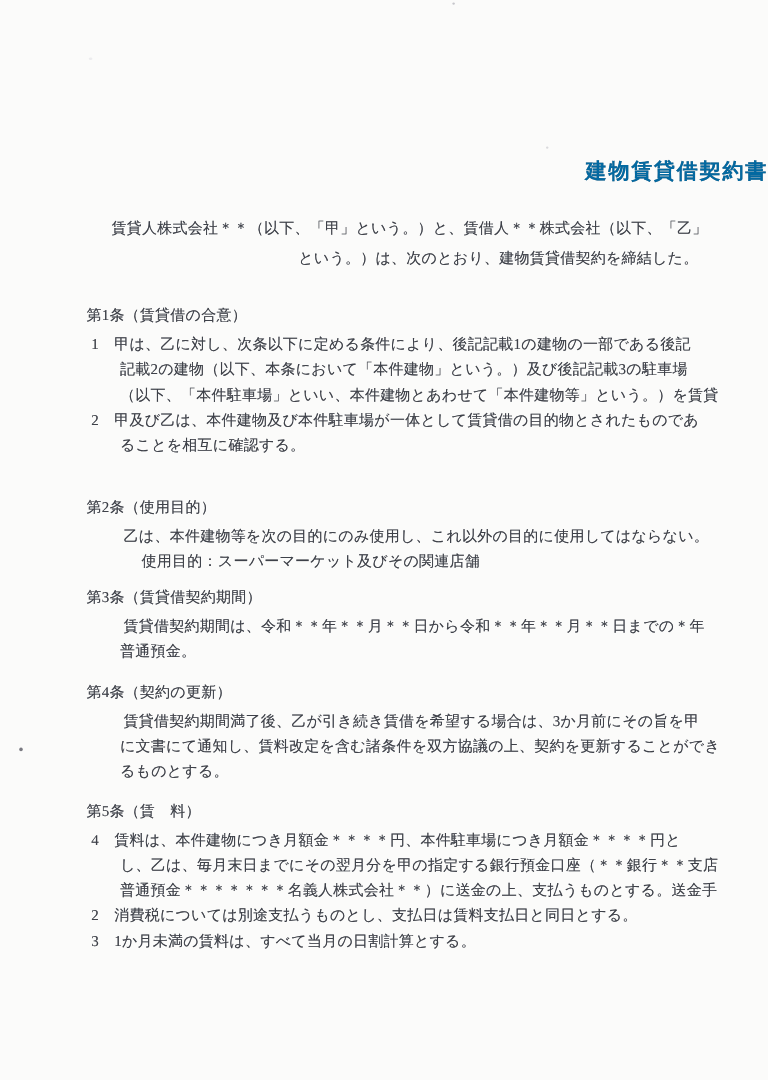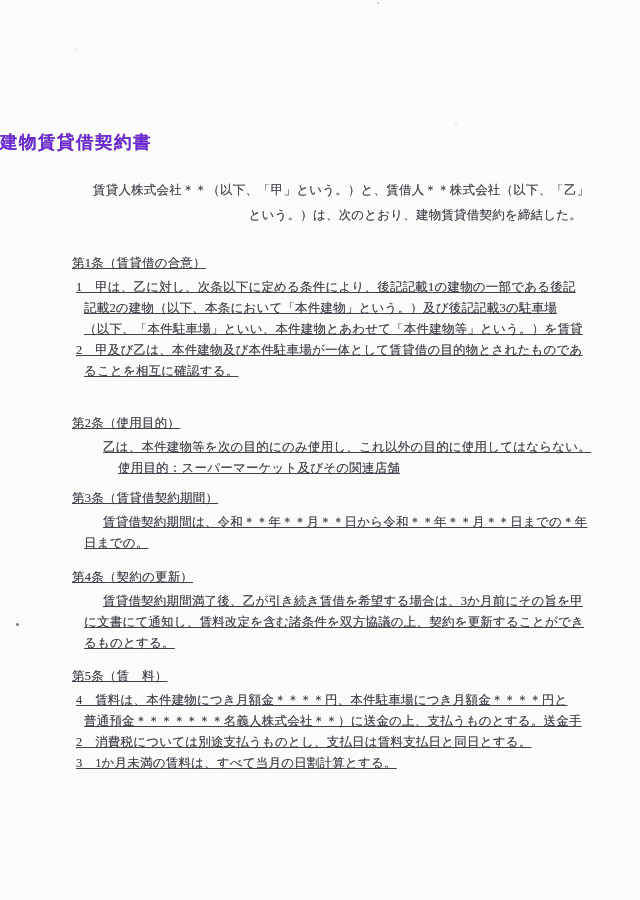--- a/index.html
+++ b/index.html
@@ -15,54 +15,53 @@
     font-family: "Liberation Serif", "DejaVu Serif", serif;
     color: #3e4149;
     overflow: hidden;
   }
   .doc-title {
     position: absolute;
     top: 130px;
     left: 0;
     width: 640px;
     margin: 0;
-    text-align: left;
+    text-align: right;
     font-size: 17.5px;
     line-height: 24px;
     font-weight: bold;
     letter-spacing: 1.5px;
-    color: #6d28d9;
+    color: #0369a1;
     text-shadow: 0 0 0.5px rgba(48,51,60,0.55);
   }
   .intro {
     position: absolute;
     top: 178px;
     left: 72px;
     width: 510px;
     margin: 0;
   }
   .article {
     position: absolute;
     left: 72px;
     width: 520px;
-    text-decoration: underline;
   }
   .ln {
     font-size: 12.5px;
     line-height: 21px;
     letter-spacing: 0.2px;
     white-space: nowrap;
     text-shadow: 0 0 0.45px rgba(62,65,73,0.5);
   }
   .intro .ln { line-height: 25px; text-align: right; }
   .head { margin-bottom: 3px; }
   .i-intro1 { margin-left: 21px; }
   .i-intro2 { margin-left: 10px; }
   .i-num   { margin-left: 4px; }
-  .i-cont  { margin-left: 12px; }
+  .i-cont  { margin-left: 28px; }
   .i-body1 { margin-left: 31px; }
   .i-ind2  { margin-left: 46px; }
   .art-1 { top: 253px; }
   .art-2 { top: 413px; }
   .art-3 { top: 488px; }
   .art-4 { top: 567px; }
   .art-5 { top: 666px; }
   .speck {
     position: absolute;
     border-radius: 50%;
@@ -100,31 +99,32 @@
 
   <section class="article art-2">
     <div class="ln head">第2条（使用目的）</div>
     <div class="ln i-body1">乙は、本件建物等を次の目的にのみ使用し、これ以外の目的に使用してはならない。</div>
     <div class="ln i-ind2">使用目的：スーパーマーケット及びその関連店舗</div>
   </section>
 
   <section class="article art-3">
     <div class="ln head">第3条（賃貸借契約期間）</div>
     <div class="ln i-body1">賃貸借契約期間は、令和＊＊年＊＊月＊＊日から令和＊＊年＊＊月＊＊日までの＊年</div>
-    <div class="ln i-cont">日までの。</div>
+    <div class="ln i-cont">普通預金。</div>
   </section>
 
   <section class="article art-4">
     <div class="ln head">第4条（契約の更新）</div>
     <div class="ln i-body1">賃貸借契約期間満了後、乙が引き続き賃借を希望する場合は、3か月前にその旨を甲</div>
     <div class="ln i-cont">に文書にて通知し、賃料改定を含む諸条件を双方協議の上、契約を更新することができ</div>
     <div class="ln i-cont">るものとする。</div>
   </section>
 
   <section class="article art-5">
     <div class="ln head">第5条（賃　料）</div>
     <div class="ln i-num">4　賃料は、本件建物につき月額金＊＊＊＊円、本件駐車場につき月額金＊＊＊＊円と</div>
+    <div class="ln i-cont">し、乙は、毎月末日までにその翌月分を甲の指定する銀行預金口座（＊＊銀行＊＊支店</div>
     <div class="ln i-cont">普通預金＊＊＊＊＊＊＊名義人株式会社＊＊）に送金の上、支払うものとする。送金手</div>
     <div class="ln i-num">2　消費税については別途支払うものとし、支払日は賃料支払日と同日とする。</div>
     <div class="ln i-num">3　1か月未満の賃料は、すべて当月の日割計算とする。</div>
   </section>
 
 </div>
 
 </body></html>

